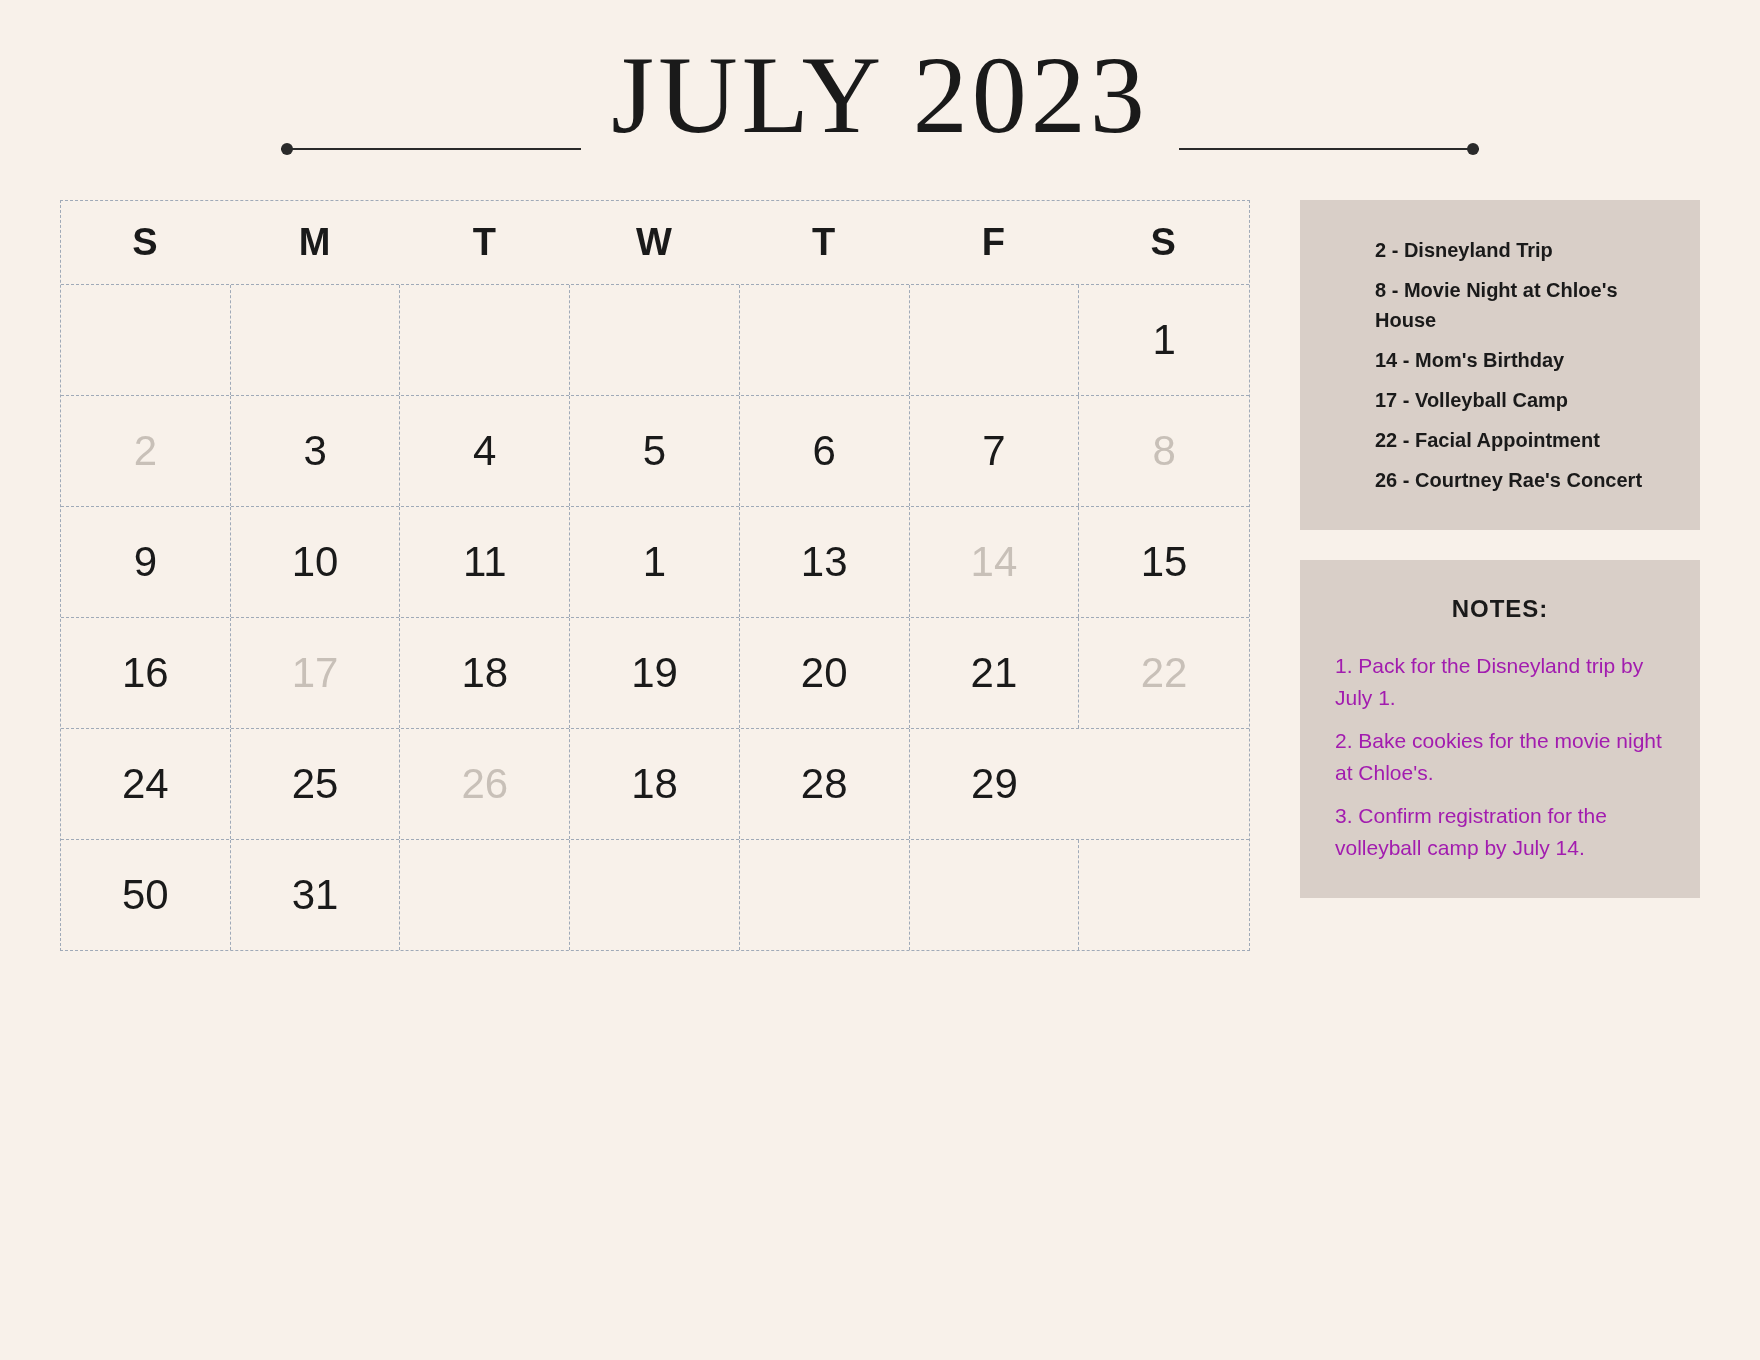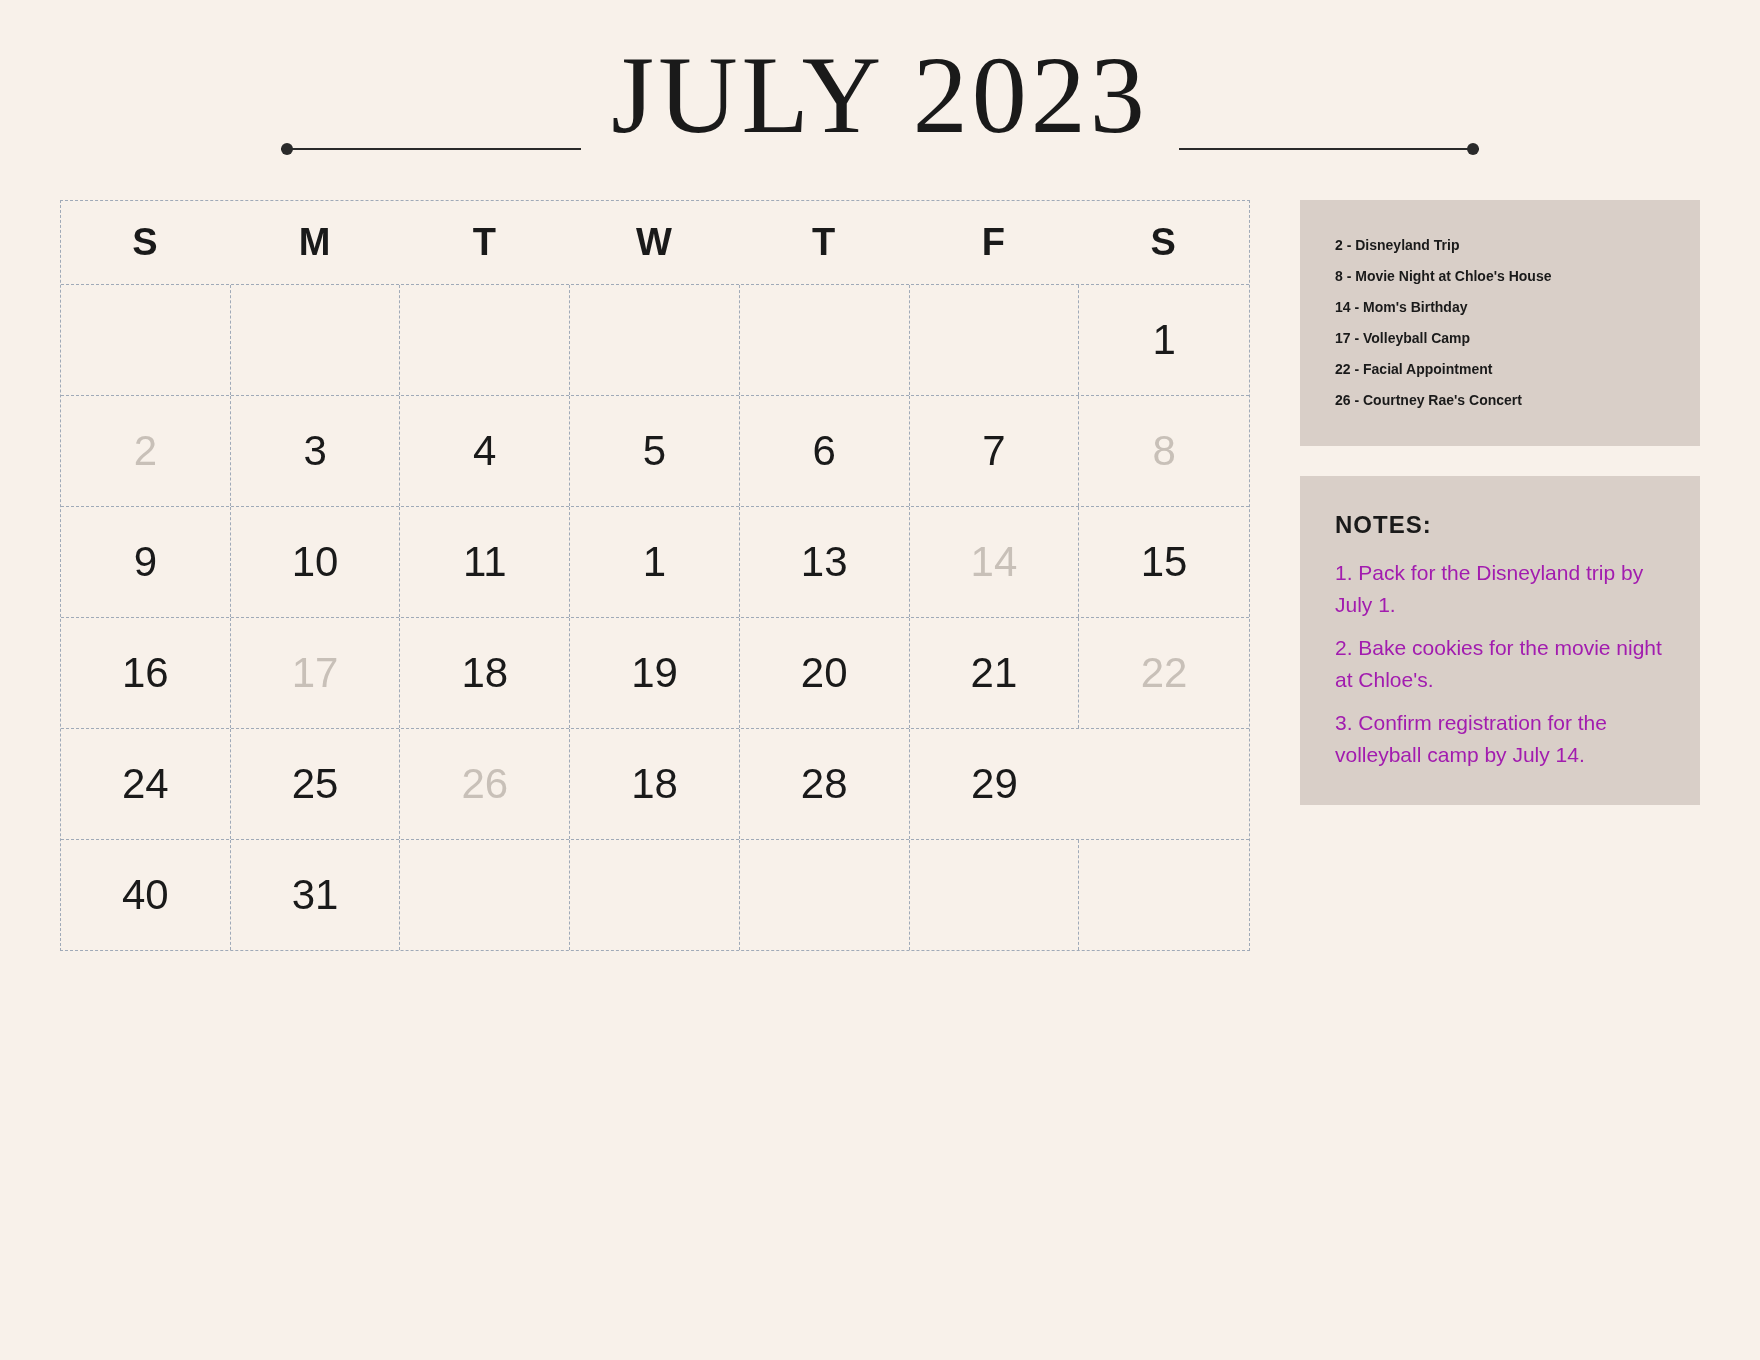--- a/index.html
+++ b/index.html
@@ -149,44 +149,46 @@
       flex-direction: column;
       gap: 30px;
     }
 
     .events-box {
       background-color: #d9cfc8;
       padding: 35px 35px;
     }
 
     .event-item {
-      font-size: 14px;
+      font-size: 20px;
       font-weight: 700;
       color: #1a1a1a;
       line-height: 1.5;
       margin-bottom: 10px;
       font-family: Arial, sans-serif;
+      margin-left: 40px;
     }
 
     .event-item:last-child {
       margin-bottom: 0;
     }
 
     .notes-box {
       background-color: #d9cfc8;
       padding: 35px 35px;
     }
 
     .notes-title {
       font-size: 24px;
       font-weight: 900;
       color: #1a1a1a;
-      margin-bottom: 18px;
+      margin-bottom: 27px;
       font-family: Arial, sans-serif;
       letter-spacing: 1px;
+      text-align: center;
     }
 
     .note-item {
       font-size: 21px;
       font-weight: 400;
       color: #a21caf;
       line-height: 1.5;
       margin-bottom: 12px;
       font-family: Arial, sans-serif;
     }
@@ -257,21 +259,21 @@
         </div>
         <div class="calendar-row">
           <div class="calendar-cell">24</div>
           <div class="calendar-cell">25</div>
           <div class="calendar-cell faded">26</div>
           <div class="calendar-cell">18</div>
           <div class="calendar-cell">28</div>
           <div class="calendar-cell">29</div>
         </div>
         <div class="calendar-row">
-          <div class="calendar-cell">40</div>
+          <div class="calendar-cell">50</div>
           <div class="calendar-cell">31</div>
           <div class="calendar-cell empty"></div>
           <div class="calendar-cell empty"></div>
           <div class="calendar-cell empty"></div>
           <div class="calendar-cell empty"></div>
           <div class="calendar-cell empty"></div>
         </div>
       </div>
   </div>
 

